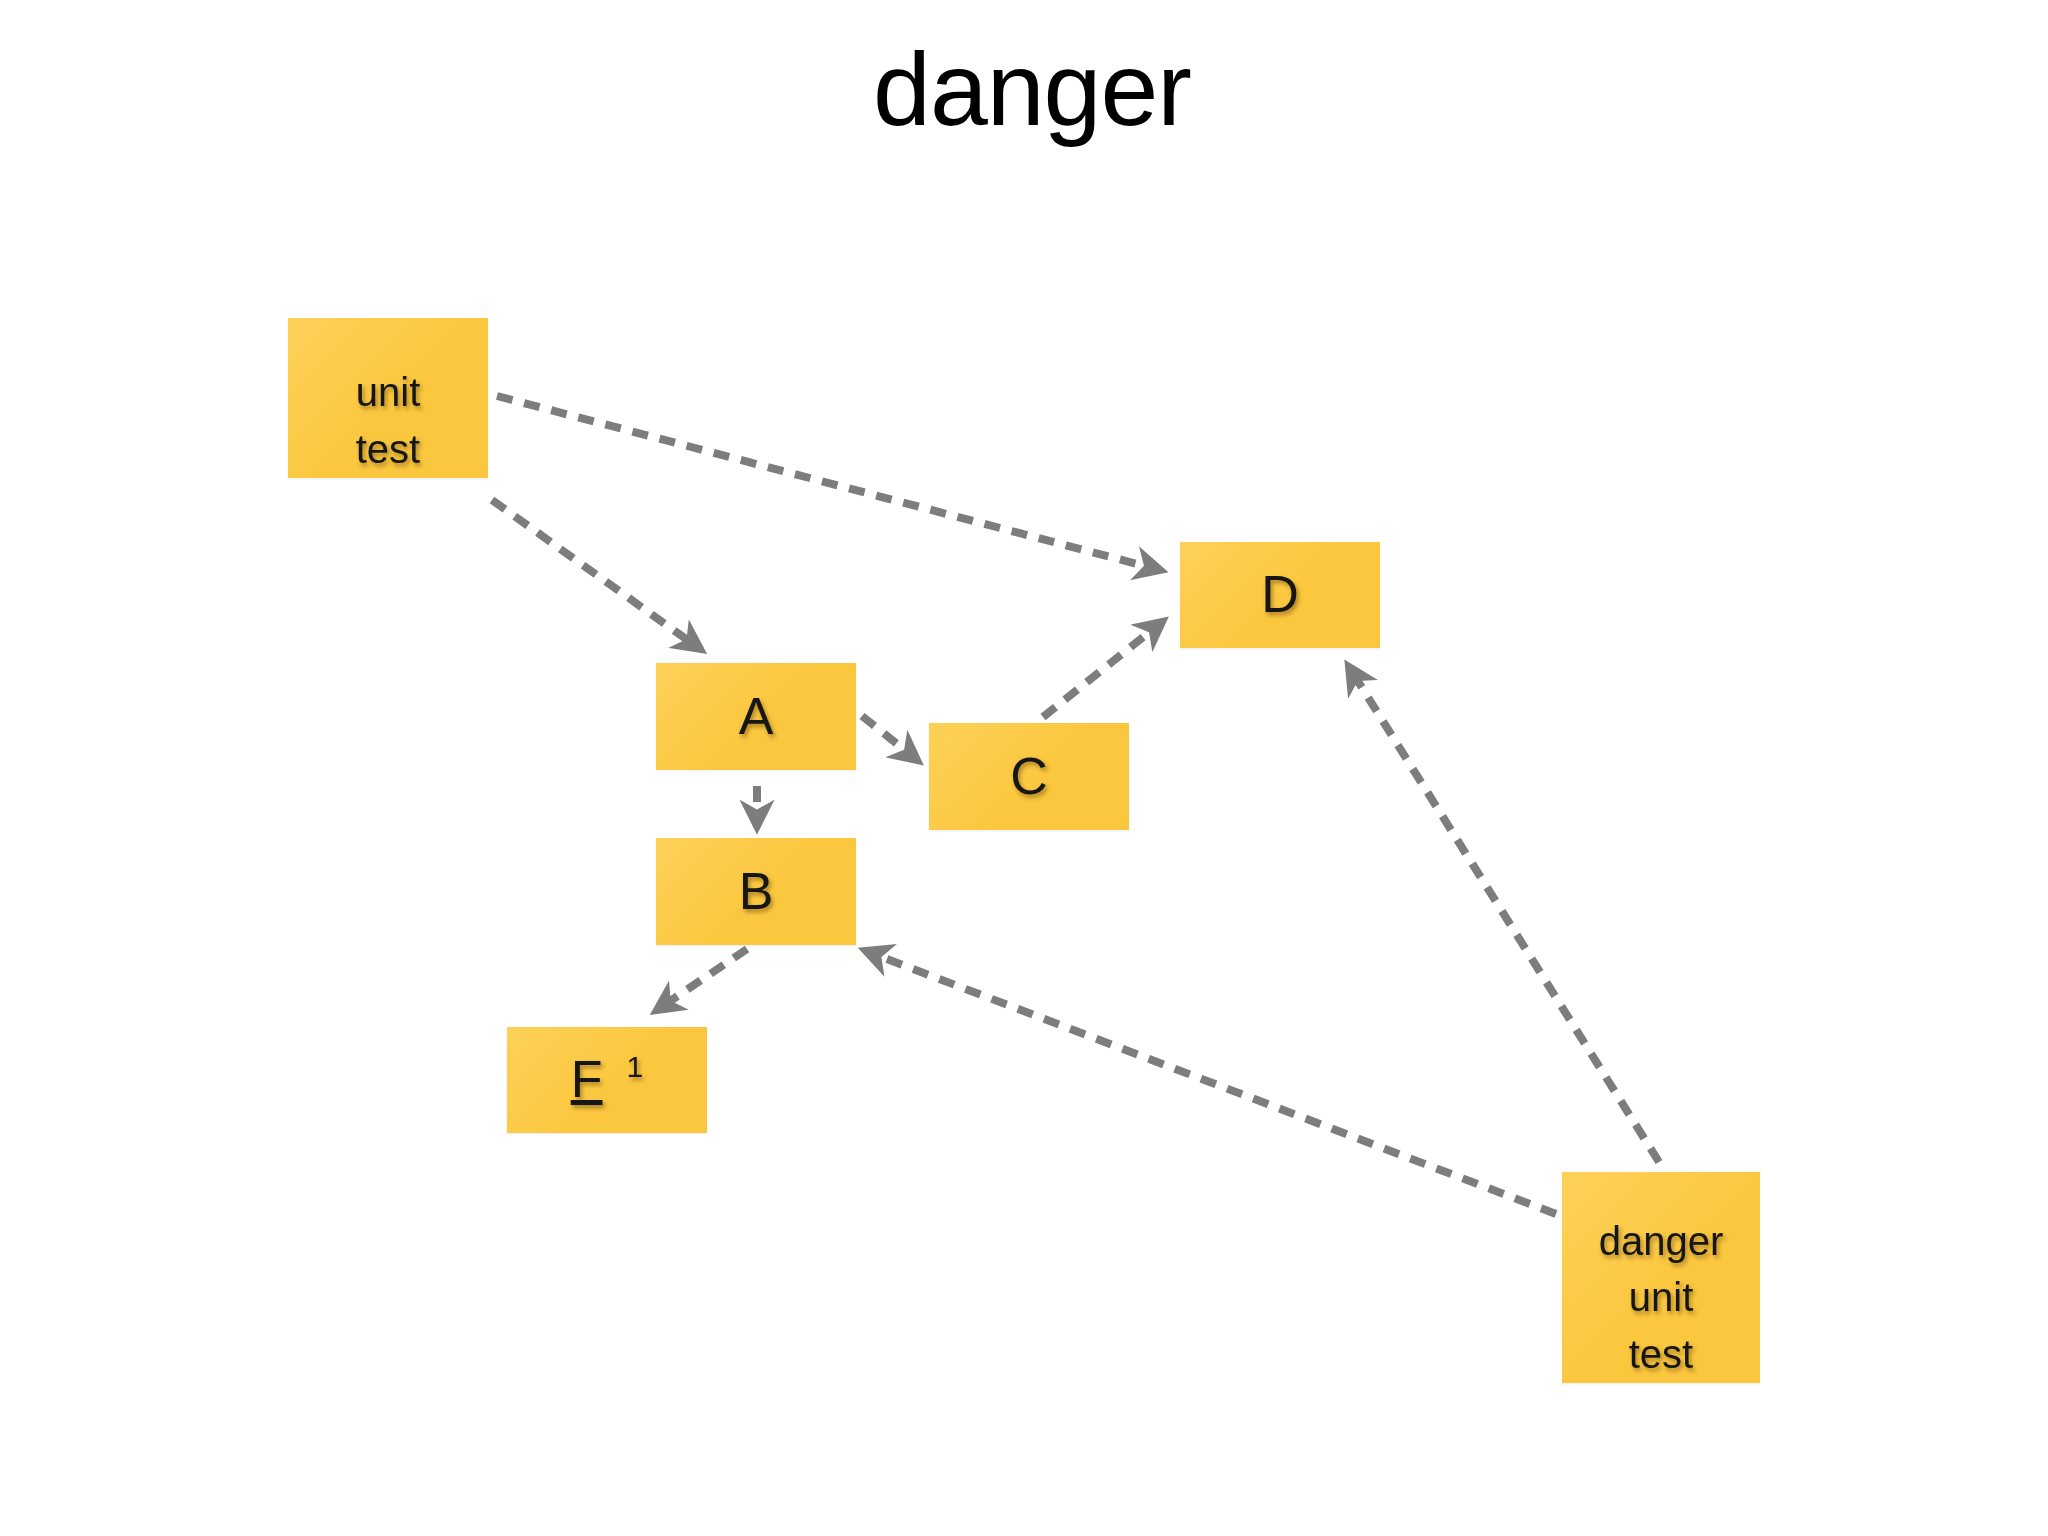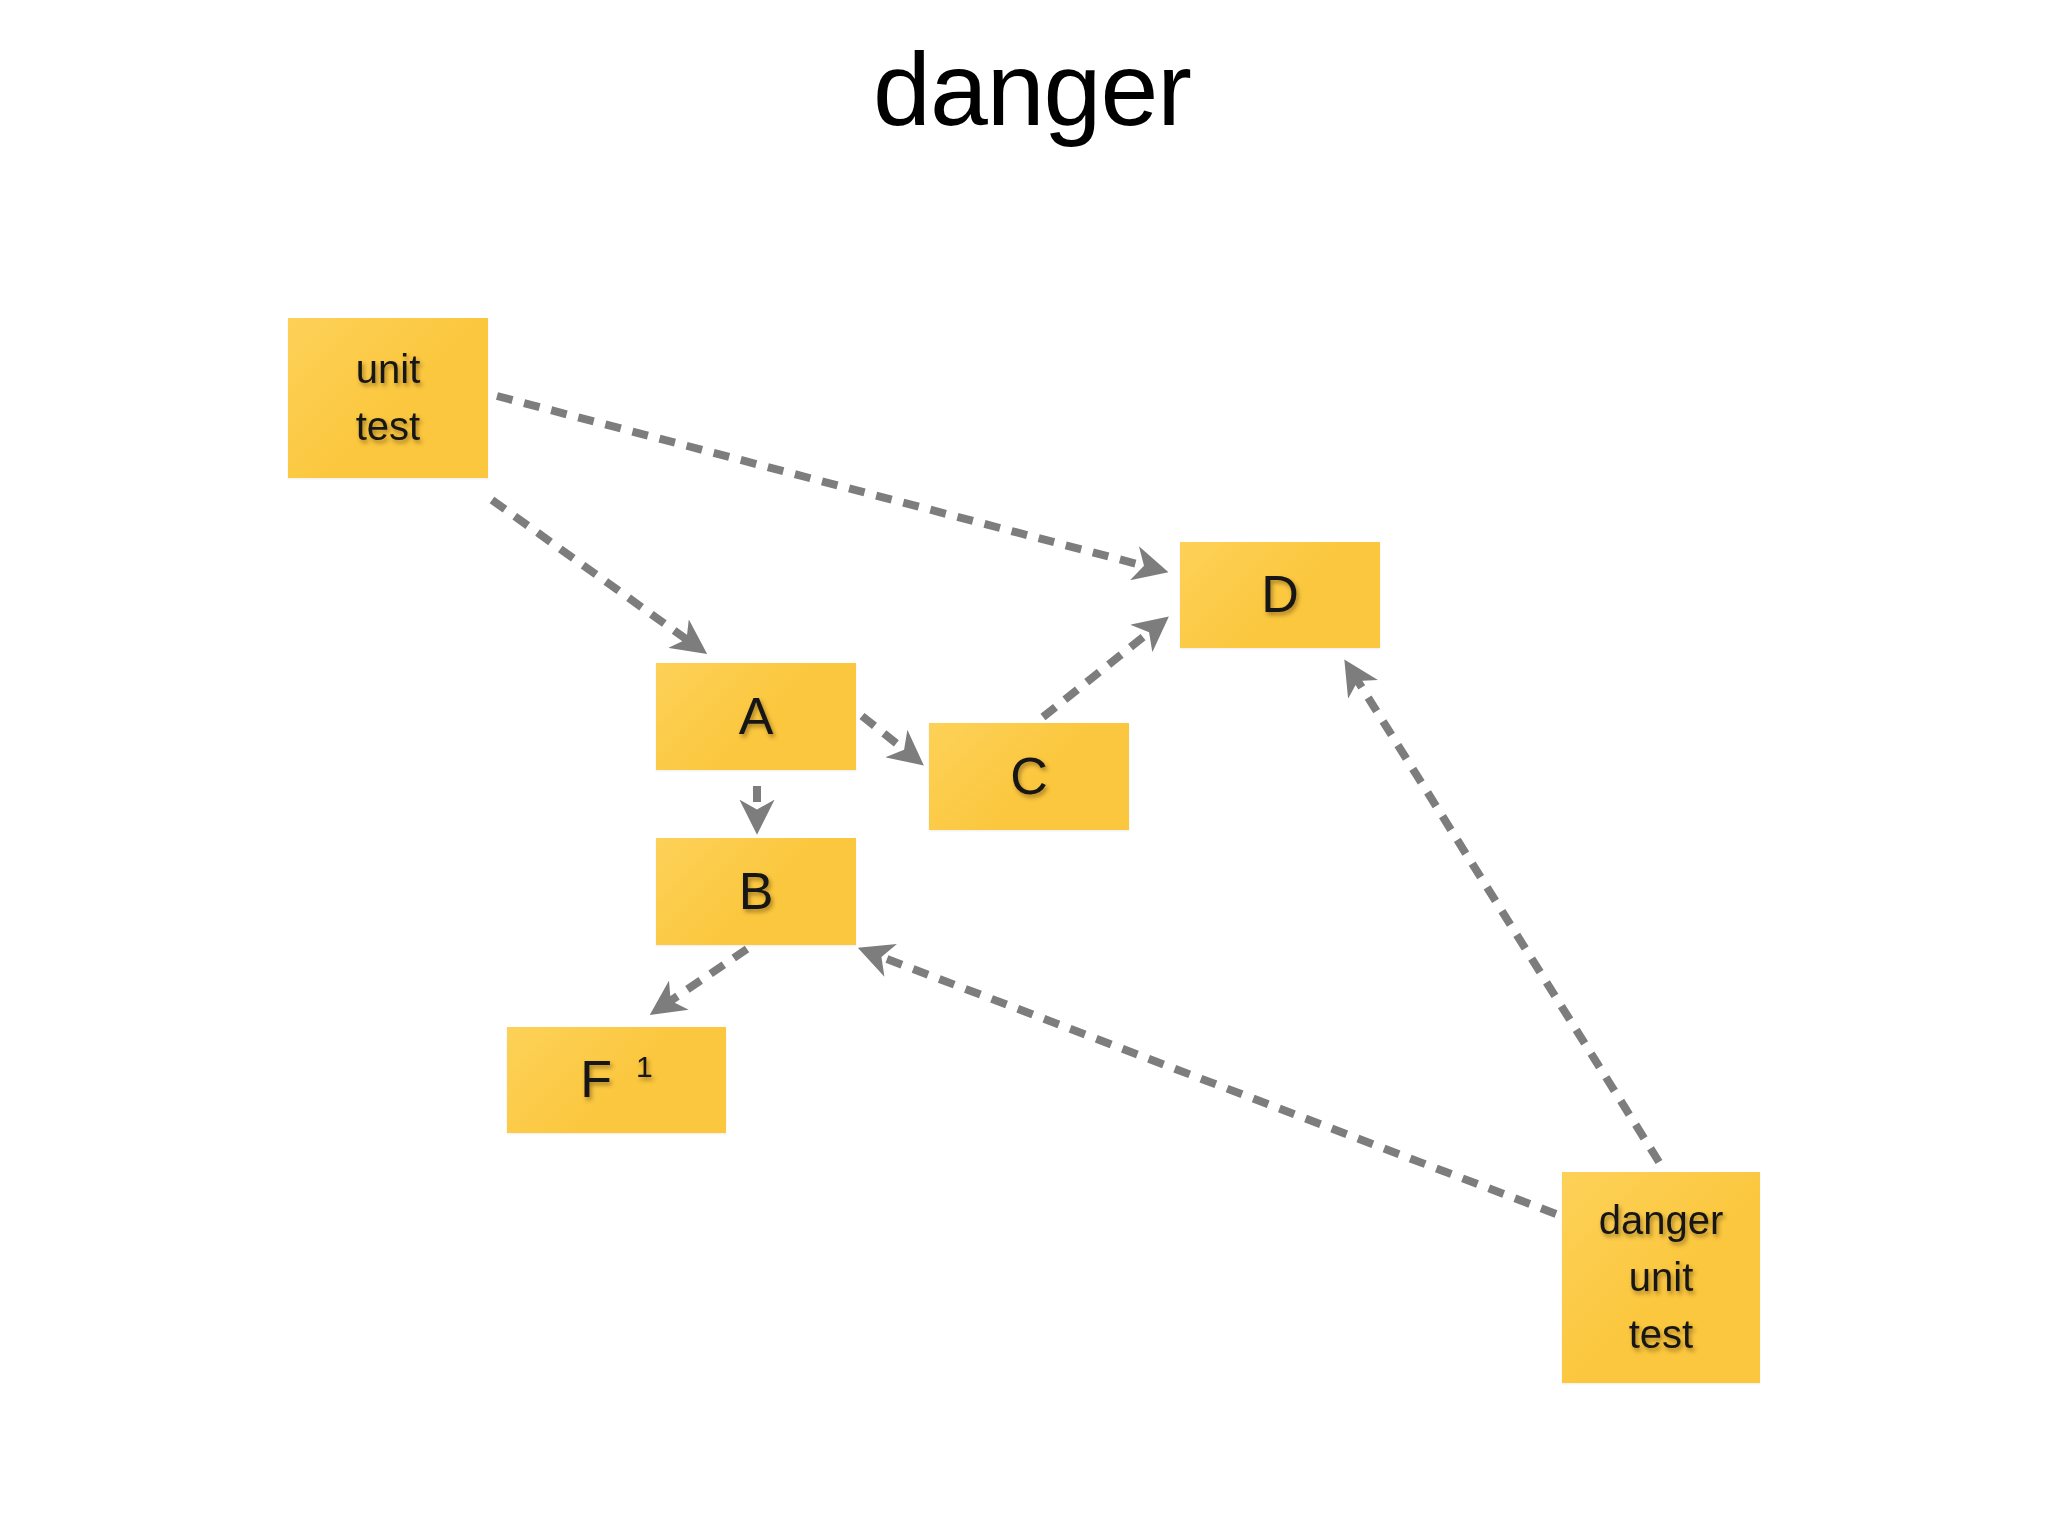--- a/index.html
+++ b/index.html
@@ -47,20 +47,21 @@
     flex-direction: column;
     align-items: center;
     justify-content: center;
     color: #161616;
     font-size: 52px;
     text-shadow: 2px 3px 4px rgba(70, 45, 0, 0.45);
     box-shadow: 0 1px 2px rgba(0,0,0,0.08);
   }
   .node.multi {
     font-size: 40px;
+    justify-content: flex-end;
   }
   .node-line {
     display: block;
     line-height: 1.42;
     text-align: center;
     white-space: nowrap;
   }
   .node-sup {
     display: inline-block;
     font-size: 0.58em;
@@ -103,21 +104,21 @@
       </div>
       <div class="node" style="left: 929px; top: 723px; width: 200px; height: 107px; color: rgb(22, 22, 22); background: linear-gradient(135deg, rgb(253, 209, 88) 0%, rgb(251, 199, 62) 55%);">
         <div class="node-line"><span>C</span></div>
       </div>
       <div class="node" style="left: 1180px; top: 542px; width: 200px; height: 106px; color: rgb(22, 22, 22); background: linear-gradient(135deg, rgb(253, 209, 88) 0%, rgb(251, 199, 62) 55%);">
         <div class="node-line"><span>D</span></div>
       </div>
       <div class="node" style="left: 656px; top: 838px; width: 200px; height: 107px; color: rgb(22, 22, 22); background: linear-gradient(135deg, rgb(253, 209, 88) 0%, rgb(251, 199, 62) 55%);">
         <div class="node-line"><span>B</span></div>
       </div>
-      <div class="node" style="left: 507px; top: 1027px; width: 219px; height: 106px; color: rgb(22, 22, 22); background: linear-gradient(135deg, rgb(253, 209, 88) 0%, rgb(251, 199, 62) 55%);">
+      <div class="node" style="left: 507px; top: 1027px; width: 200px; height: 106px; color: rgb(22, 22, 22); background: linear-gradient(135deg, rgb(253, 209, 88) 0%, rgb(251, 199, 62) 55%); text-decoration: underline;">
         <div class="node-line"><span>F</span><span class="node-sup">1</span></div>
       </div>
       <div class="node multi" style="left: 1562px; top: 1172px; width: 198px; height: 211px; color: rgb(22, 22, 22); background: linear-gradient(135deg, rgb(253, 209, 88) 0%, rgb(251, 199, 62) 55%);">
         <div class="node-line"><span>danger</span></div>
         <div class="node-line"><span>unit</span></div>
         <div class="node-line"><span>test</span></div>
       </div>
     </div>
 
 </div>

